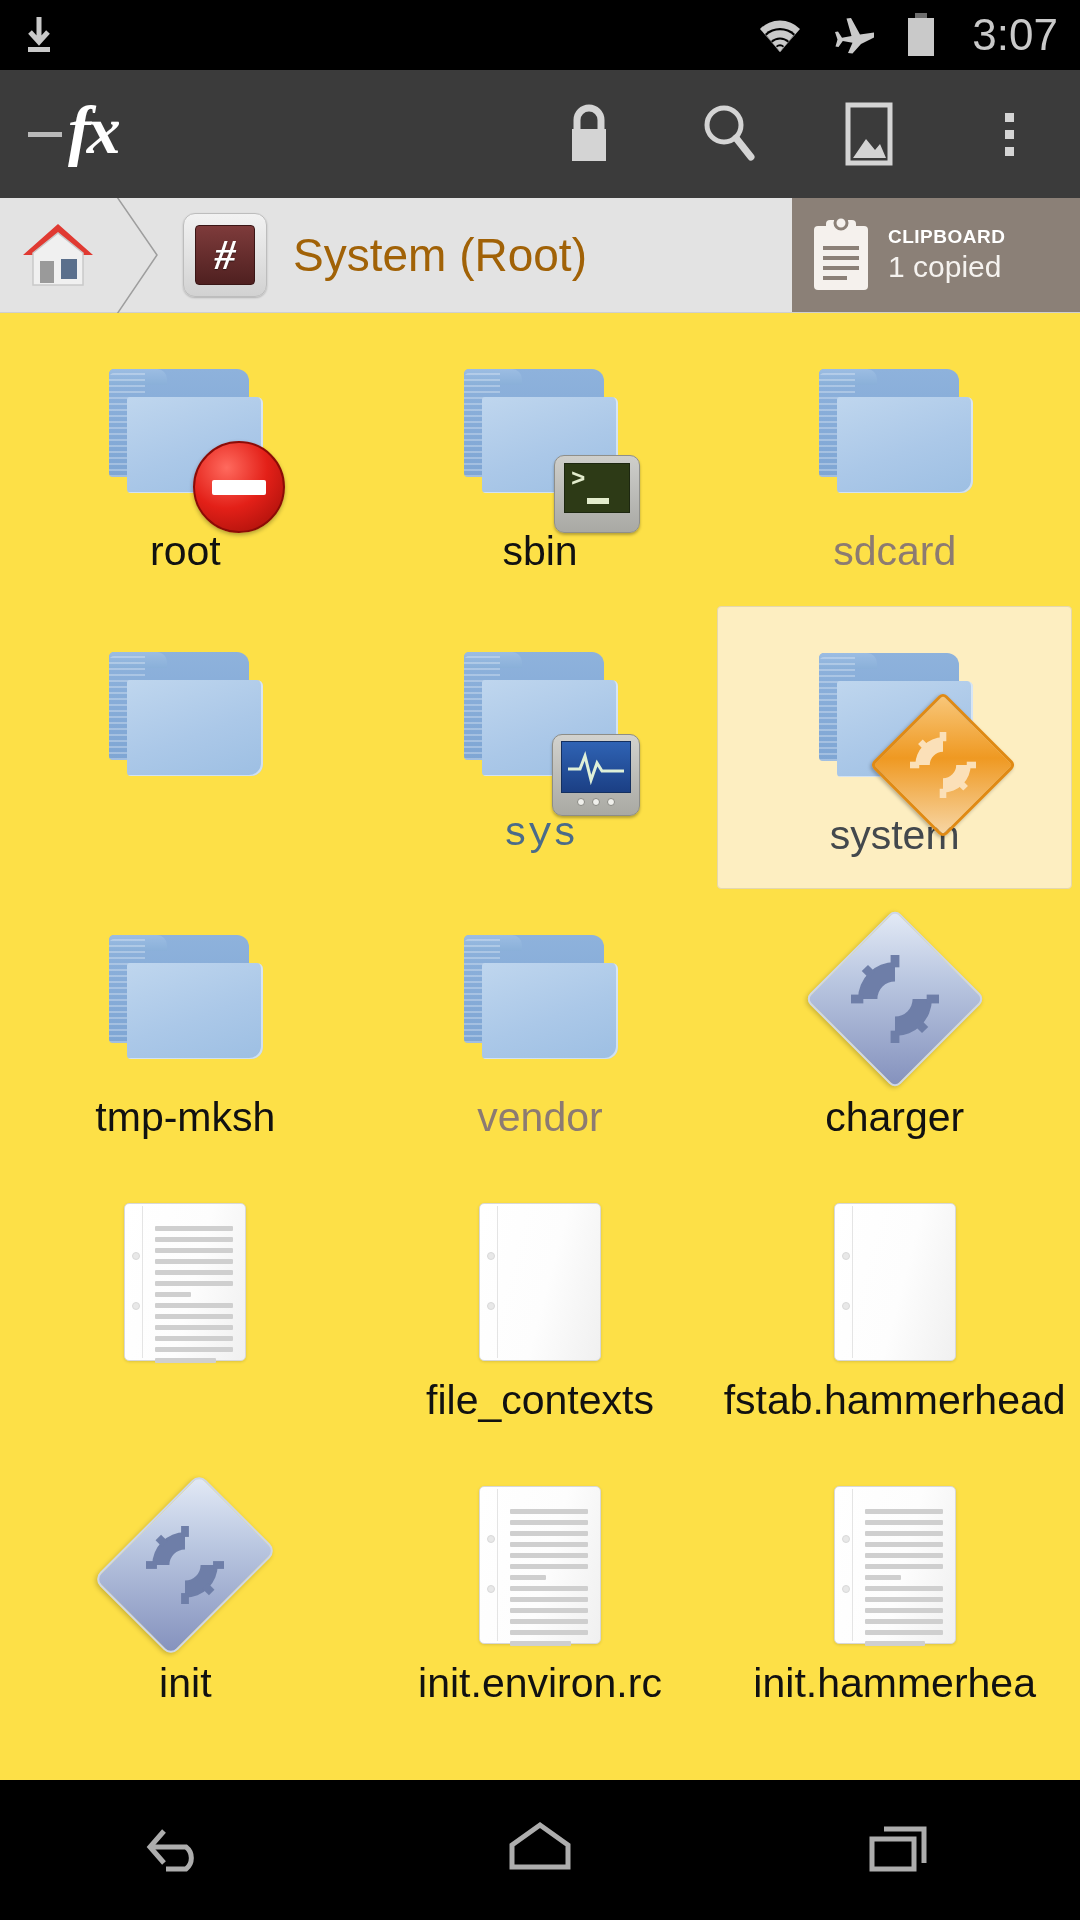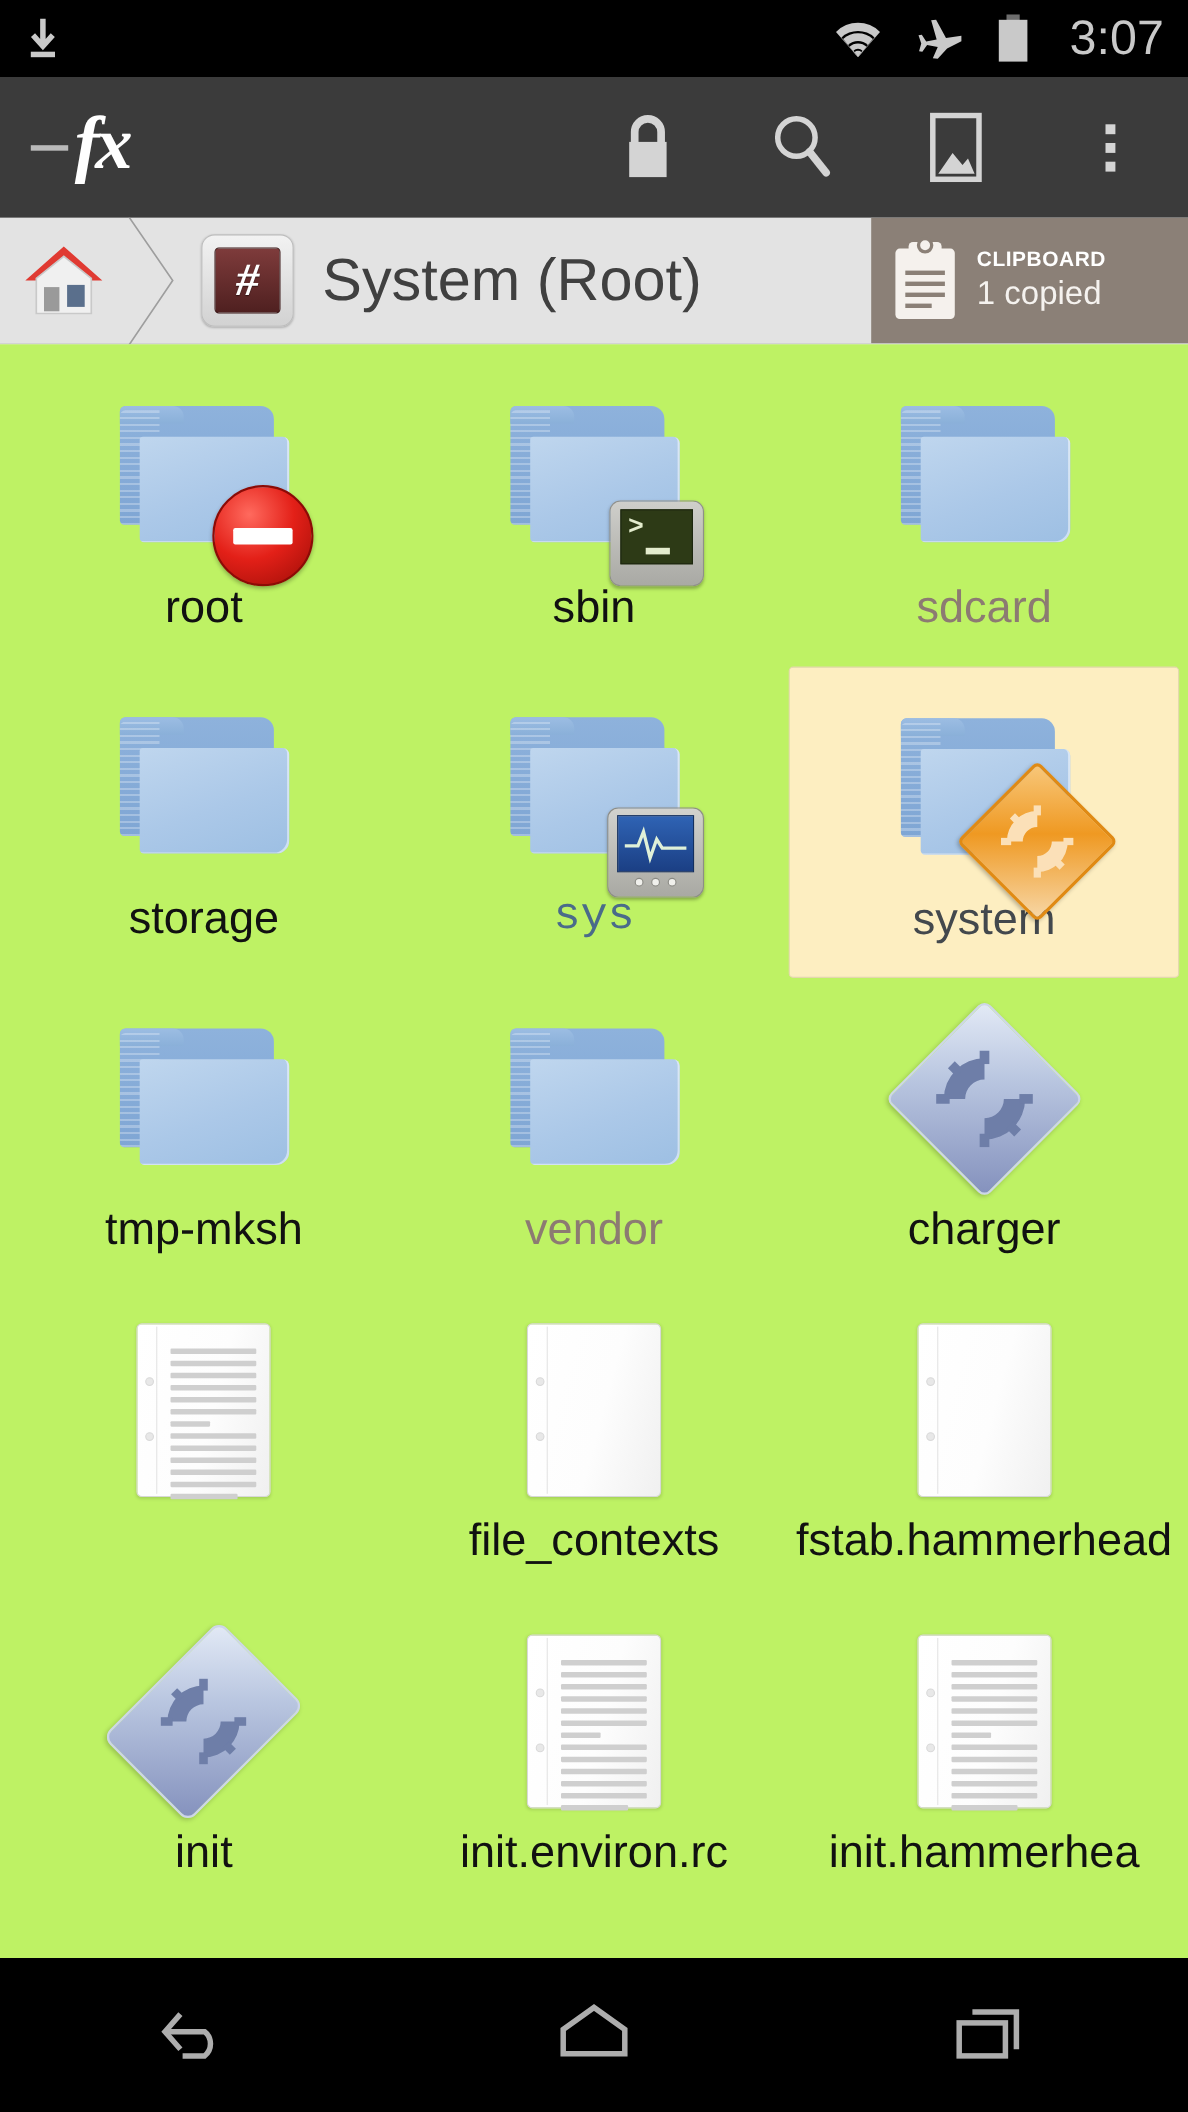--- a/index.html
+++ b/index.html
@@ -66,37 +66,37 @@
   .root-badge .inner {
     width: 60px; height: 60px; border-radius: 4px;
     background: linear-gradient(#7e3b3b,#4f2020);
     border: 1px solid #3a1616;
     color: #fff; font-size: 42px; font-weight: 700; font-style: italic;
     display: flex; align-items: center; justify-content: center;
     font-family: "Liberation Serif", serif;
     text-shadow: 0 1px 1px rgba(0,0,0,.5);
   }
   .crumb-title {
-    font-size: 54px; color: #404040; font-weight: 400;
+    font-size: 46px; color: #a16207; font-weight: 400;
     white-space: nowrap; font-family: "Liberation Sans", sans-serif;
   }
   .clipboard {
     width: 288px; flex: 0 0 288px;
     background: #8b8077;
     display: flex; align-items: center; gap: 16px;
     padding: 0 14px 0 18px;
   }
   .clip-txt { display: flex; flex-direction: column; gap: 2px; }
   .clip-title { color: #ffffff; font-size: 19px; font-weight: 700; letter-spacing: .5px; }
   .clip-sub { color: #f5f2ef; font-size: 30px; font-weight: 400; }
 
   
   .grid {
     position: absolute; top: 313px; left: 0; right: 0; bottom: 140px;
-    background: #bef264; overflow: hidden;
+    background: #fde047; overflow: hidden;
     display: grid; grid-template-columns: repeat(3, 1fr);
     grid-auto-rows: 283px;
     padding: 10px 8px 0 8px;
   }
   .cell {
     display: flex; flex-direction: column; align-items: center;
     justify-content: flex-start; padding-top: 20px;
     border-radius: 4px; position: relative;
   }
   .cell.selected { background: #fdeec1; border: 1px solid #e4d7ae; }
@@ -377,21 +377,20 @@
         <div class="label link">sdcard</div>
       </div>
       <div class="cell">
         <div class="thumb">
           <span class="folder">
             <span class="back"></span>
             <span class="lines"></span>
             <span class="front"></span>
           </span>
         </div>
-        <div class="label">storage</div>
       </div>
       <div class="cell">
         <div class="thumb">
           <span class="folder">
             <span class="back"></span>
             <span class="lines"></span>
             <span class="front"></span>
           </span>
           <span class="badge">
             <span class="bdg-mon">

